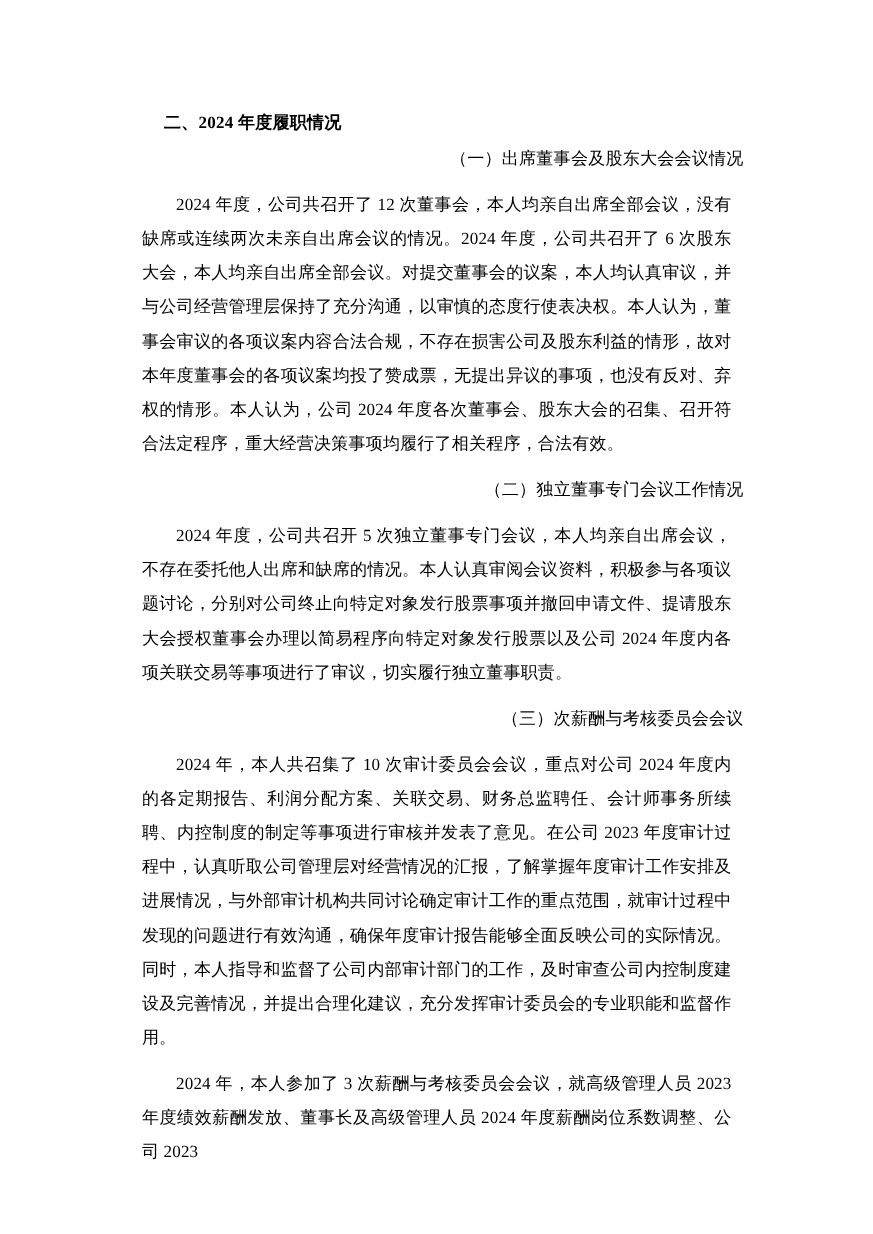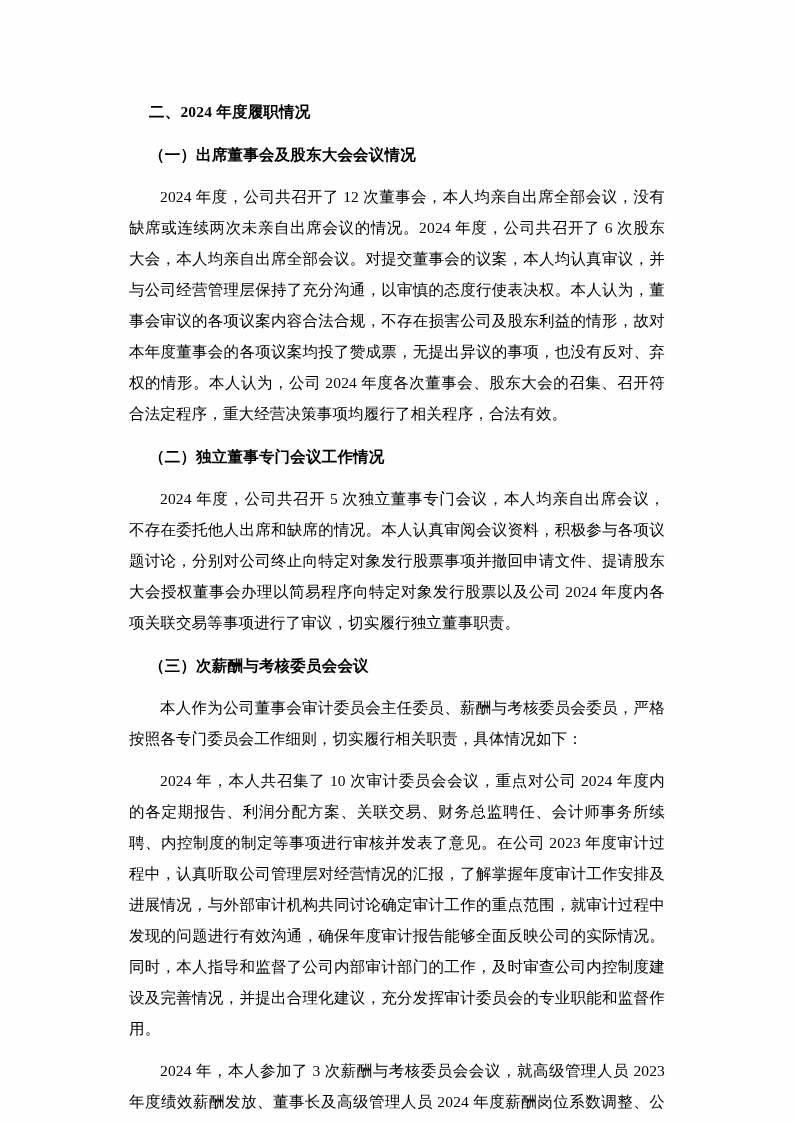--- a/index.html
+++ b/index.html
@@ -26,26 +26,27 @@
   }
   .heading {
     font-weight: bold;
     font-size: 15.5px;
     line-height: 31px;
     margin: 0 0 2px 0;
     text-indent: 31px;
     letter-spacing: 0.2px;
   }
   .heading-sub {
-    font-weight: bold;
+    font-weight: normal;
     font-size: 15.5px;
     line-height: 31px;
-    margin: 12px 0 2px 0;
+    margin: 0 0 2px 0;
     text-indent: 31px;
     letter-spacing: 0.2px;
+    text-align: right;
   }
   p.para {
     font-size: 15.5px;
     line-height: 31px;
     margin: 11px;
     text-indent: 31px;
     text-align: justify;
     text-justify: inter-ideograph;
     letter-spacing: 0.15px;
   }
@@ -61,20 +62,19 @@
     <div class="heading-sub">（一）出席董事会及股东大会会议情况</div>
 
     <p class="para">2024 年度，公司共召开了 12 次董事会，本人均亲自出席全部会议，没有缺席或连续两次未亲自出席会议的情况。2024 年度，公司共召开了 6 次股东大会，本人均亲自出席全部会议。对提交董事会的议案，本人均认真审议，并与公司经营管理层保持了充分沟通，以审慎的态度行使表决权。本人认为，董事会审议的各项议案内容合法合规，不存在损害公司及股东利益的情形，故对本年度董事会的各项议案均投了赞成票，无提出异议的事项，也没有反对、弃权的情形。本人认为，公司 2024 年度各次董事会、股东大会的召集、召开符合法定程序，重大经营决策事项均履行了相关程序，合法有效。</p>
 
     <div class="heading-sub">（二）独立董事专门会议工作情况</div>
 
     <p class="para">2024 年度，公司共召开 5 次独立董事专门会议，本人均亲自出席会议，不存在委托他人出席和缺席的情况。本人认真审阅会议资料，积极参与各项议题讨论，分别对公司终止向特定对象发行股票事项并撤回申请文件、提请股东大会授权董事会办理以简易程序向特定对象发行股票以及公司 2024 年度内各项关联交易等事项进行了审议，切实履行独立董事职责。</p>
 
     <div class="heading-sub">（三）次薪酬与考核委员会会议</div>
 
-    <p class="para">本人作为公司董事会审计委员会主任委员、薪酬与考核委员会委员，严格按照各专门委员会工作细则，切实履行相关职责，具体情况如下：</p>
 
     <p class="para">2024 年，本人共召集了 10 次审计委员会会议，重点对公司 2024 年度内的各定期报告、利润分配方案、关联交易、财务总监聘任、会计师事务所续聘、内控制度的制定等事项进行审核并发表了意见。在公司 2023 年度审计过程中，认真听取公司管理层对经营情况的汇报，了解掌握年度审计工作安排及进展情况，与外部审计机构共同讨论确定审计工作的重点范围，就审计过程中发现的问题进行有效沟通，确保年度审计报告能够全面反映公司的实际情况。同时，本人指导和监督了公司内部审计部门的工作，及时审查公司内控制度建设及完善情况，并提出合理化建议，充分发挥审计委员会的专业职能和监督作用。</p>
 
     <p class="para">2024 年，本人参加了 3 次薪酬与考核委员会会议，就高级管理人员 2023 年度绩效薪酬发放、董事长及高级管理人员 2024 年度薪酬岗位系数调整、公司 2023</p>
 
   </div>
 </div>
 
 </body></html>

